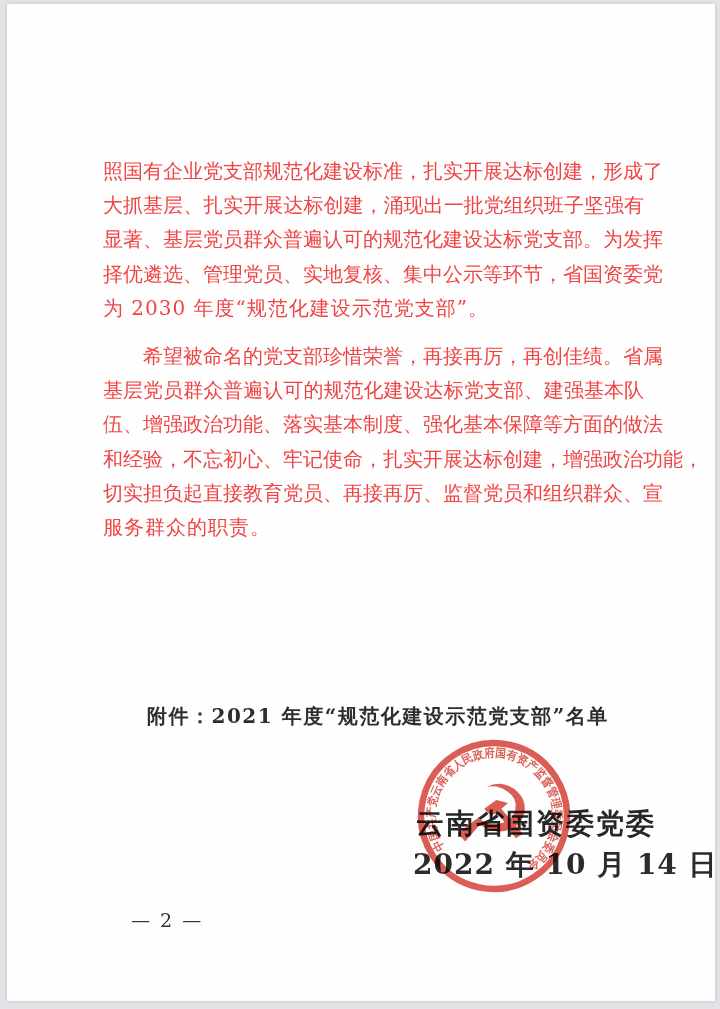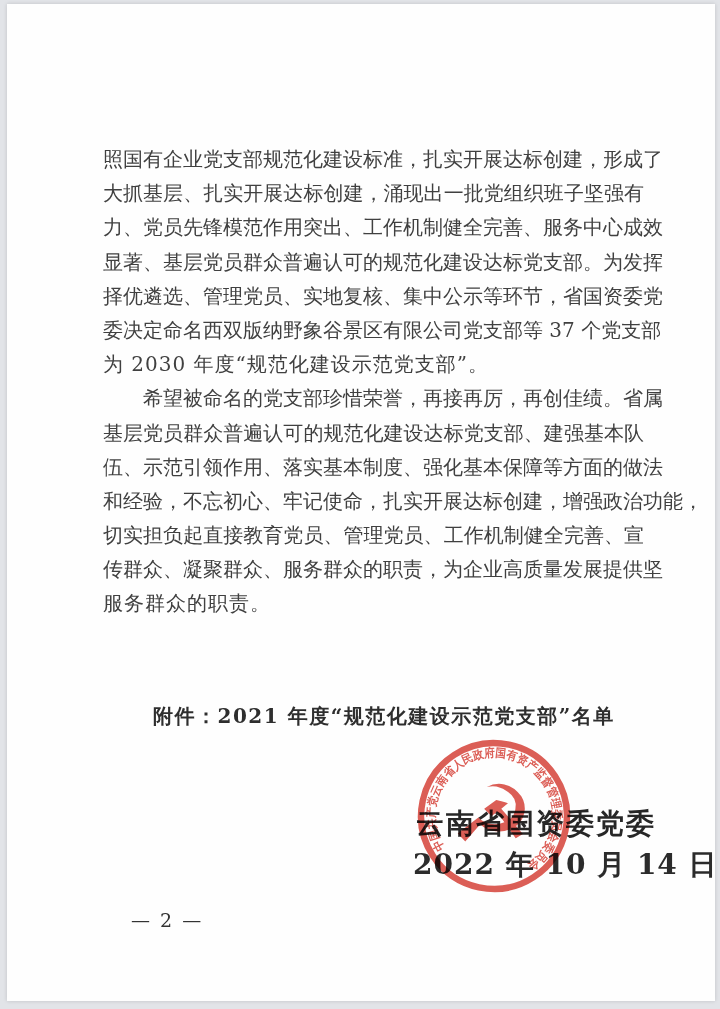--- a/index.html
+++ b/index.html
@@ -11,41 +11,41 @@
     font-family: "DejaVu Serif", "Liberation Serif", serif;
   }
   .paper {
     position: absolute;
     left: 7px; top: 4px; right: 5px; bottom: 8px;
     background: #fefefe;
     box-shadow: 0 0 4px rgba(0,0,0,0.15);
   }
   .text-block {
     position: absolute;
-    left: 96px; top: 138px; width: 541px;
-    color: #404040;
+    left: 96px; top: 150px; width: 541px;
+    color: #ef4444;
     font-size: 20px;
     line-height: 34.2px;
     font-weight: 500;
   }
   .line {
     text-align: justify;
     text-align-last: justify;
     -moz-text-align-last: justify;
     height: 34.2px;
     white-space: nowrap;
   }
   .line.para-end {
     text-align-last: left;
     letter-spacing: 1px;
   }
-  .line.indent { text-indent: 2em; }
+  .line.indent { text-indent: 2em; margin-top: 14px; }
   .attachment {
     position: absolute;
-    left: 146px; top: 699px;
+    left: 140px; top: 699px;
     color: #2e2e2e;
     font-size: 20px;
     font-weight: 700;
     letter-spacing: 1.5px;
     white-space: nowrap;
     text-align: center;
   }
   .signature {
     position: absolute;
     left: 409px; top: 801px;
@@ -82,31 +82,28 @@
   }
 </style>
 </head>
 <body>
 
 <div class="paper">
 
   <div class="text-block">
     <div class="line">照国有企业党支部规范化建设标准，扎实开展达标创建，形成了</div>
     <div class="line">大抓基层、扎实开展达标创建，涌现出一批党组织班子坚强有</div>
-    <div class="line">力、党员先锋模范作用突出、工作机制健全完善、服务中心成效</div>
     <div class="line">显著、基层党员群众普遍认可的规范化建设达标党支部。为发挥</div>
     <div class="line">择优遴选、管理党员、实地复核、集中公示等环节，省国资委党</div>
-    <div class="line">委决定命名西双版纳野象谷景区有限公司党支部等 37 个党支部</div>
     <div class="line para-end">为 2030 年度“规范化建设示范党支部”。</div>
     <div class="line indent">希望被命名的党支部珍惜荣誉，再接再厉，再创佳绩。省属</div>
     <div class="line">基层党员群众普遍认可的规范化建设达标党支部、建强基本队</div>
-    <div class="line">伍、示范引领作用、落实基本制度、强化基本保障等方面的做法</div>
+    <div class="line">伍、增强政治功能、落实基本制度、强化基本保障等方面的做法</div>
     <div class="line">和经验，不忘初心、牢记使命，扎实开展达标创建，增强政治功能，</div>
-    <div class="line">切实担负起直接教育党员、管理党员、工作机制健全完善、宣</div>
-    <div class="line">传群众、凝聚群众、服务群众的职责，为企业高质量发展提供坚</div>
+    <div class="line">切实担负起直接教育党员、再接再厉、监督党员和组织群众、宣</div>
     <div class="line para-end">服务群众的职责。</div>
   </div>
 
   <div class="attachment">附件：2021 年度“规范化建设示范党支部”名单</div>
 
   <div class="signature">云南省国资委党委</div>
   <div class="doc-date">2022 年 10 月 14 日</div>
 
   <svg class="seal" viewBox="0 0 200 200">
     <circle cx="100" cy="100" r="90" fill="none" stroke="#d8473e" stroke-width="8"></circle>

